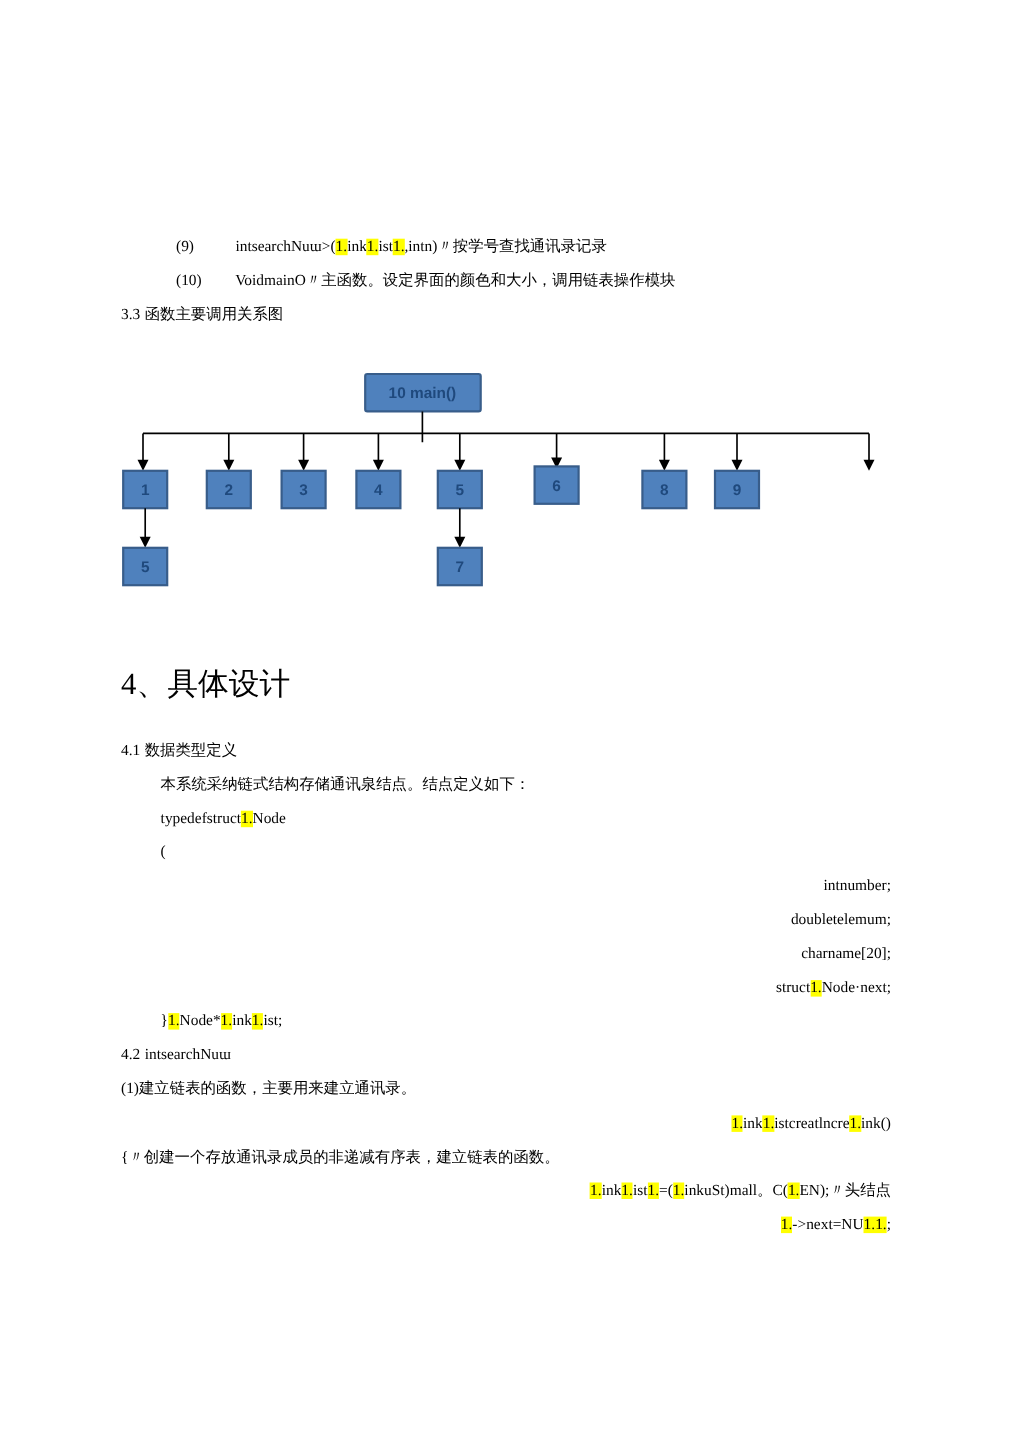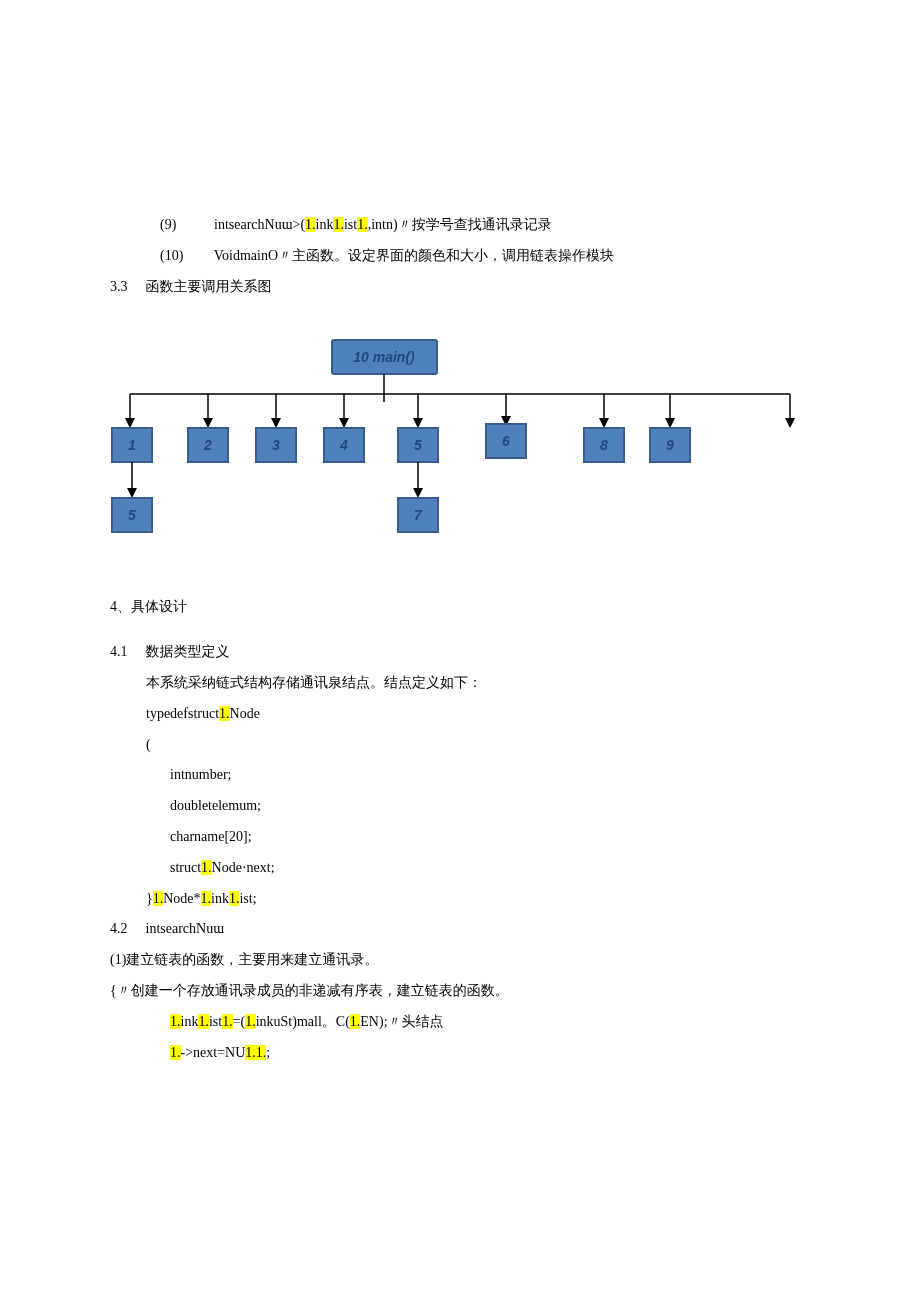--- a/index.html
+++ b/index.html
@@ -10,42 +10,41 @@
     font-size: 14px;
     color: #000;
     width: 920px;
   }
   .page {
     padding: 210px 110px 100px 110px;
     line-height: 2.2;
   }
   .indent-1 { padding-left: 50px; }
   .indent-2 { padding-left: 36px; }
-  .indent-3 { padding-left: 60px; }
+  .indent-3 { padding-left: 60px; text-align: right; }
   .row { display: block; }
   .num-label {
     display: inline-block;
     min-width: 40px;
   }
   .highlight {
     background: #ffff00;
   }
   .section-num {
-    margin-right: 18px;
+    margin-right: 4px;
   }
   .heading-4 {
-    font-size: 14px;
+    font-size: 28px;
     font-weight: normal;
     margin-top: 40px;
     margin-bottom: 14px;
   }
   .diagram {
     margin: 30px 0 10px 0;
     position: relative;
-    font-style: italic;
   }
   svg { display: block; }
   .box {
     fill: #4F81BD;
     stroke: #385D8A;
     stroke-width: 2;
   }
   .box-text {
     font-family: Arial, sans-serif;
     font-size: 14px;
@@ -183,20 +182,23 @@
   </div>
 
   <div class="row">
     <span class="section-num">4.2</span><span>intsearchNuɯ</span>
   </div>
 
   <div class="row">
     <span>(1)建立链表的函数，主要用来建立通讯录。</span>
   </div>
 
+  <div class="row indent-3">
+    <span class="highlight">1.</span><span>ink</span><span class="highlight">1.</span><span>istcreatlncre</span><span class="highlight">1.</span><span>ink()</span>
+  </div>
 
   <div class="row">
     <span>{〃创建一个存放通讯录成员的非递减有序表，建立链表的函数。</span>
   </div>
 
   <div class="row indent-3">
     <span class="highlight">1.</span><span>ink</span><span class="highlight">1.</span><span>ist</span><span class="highlight">1.</span><span>=(</span><span class="highlight">1.</span><span>inkuSt)mall。C(</span><span class="highlight">1.</span><span>EN);〃头结点</span>
   </div>
 
   <div class="row indent-3">

